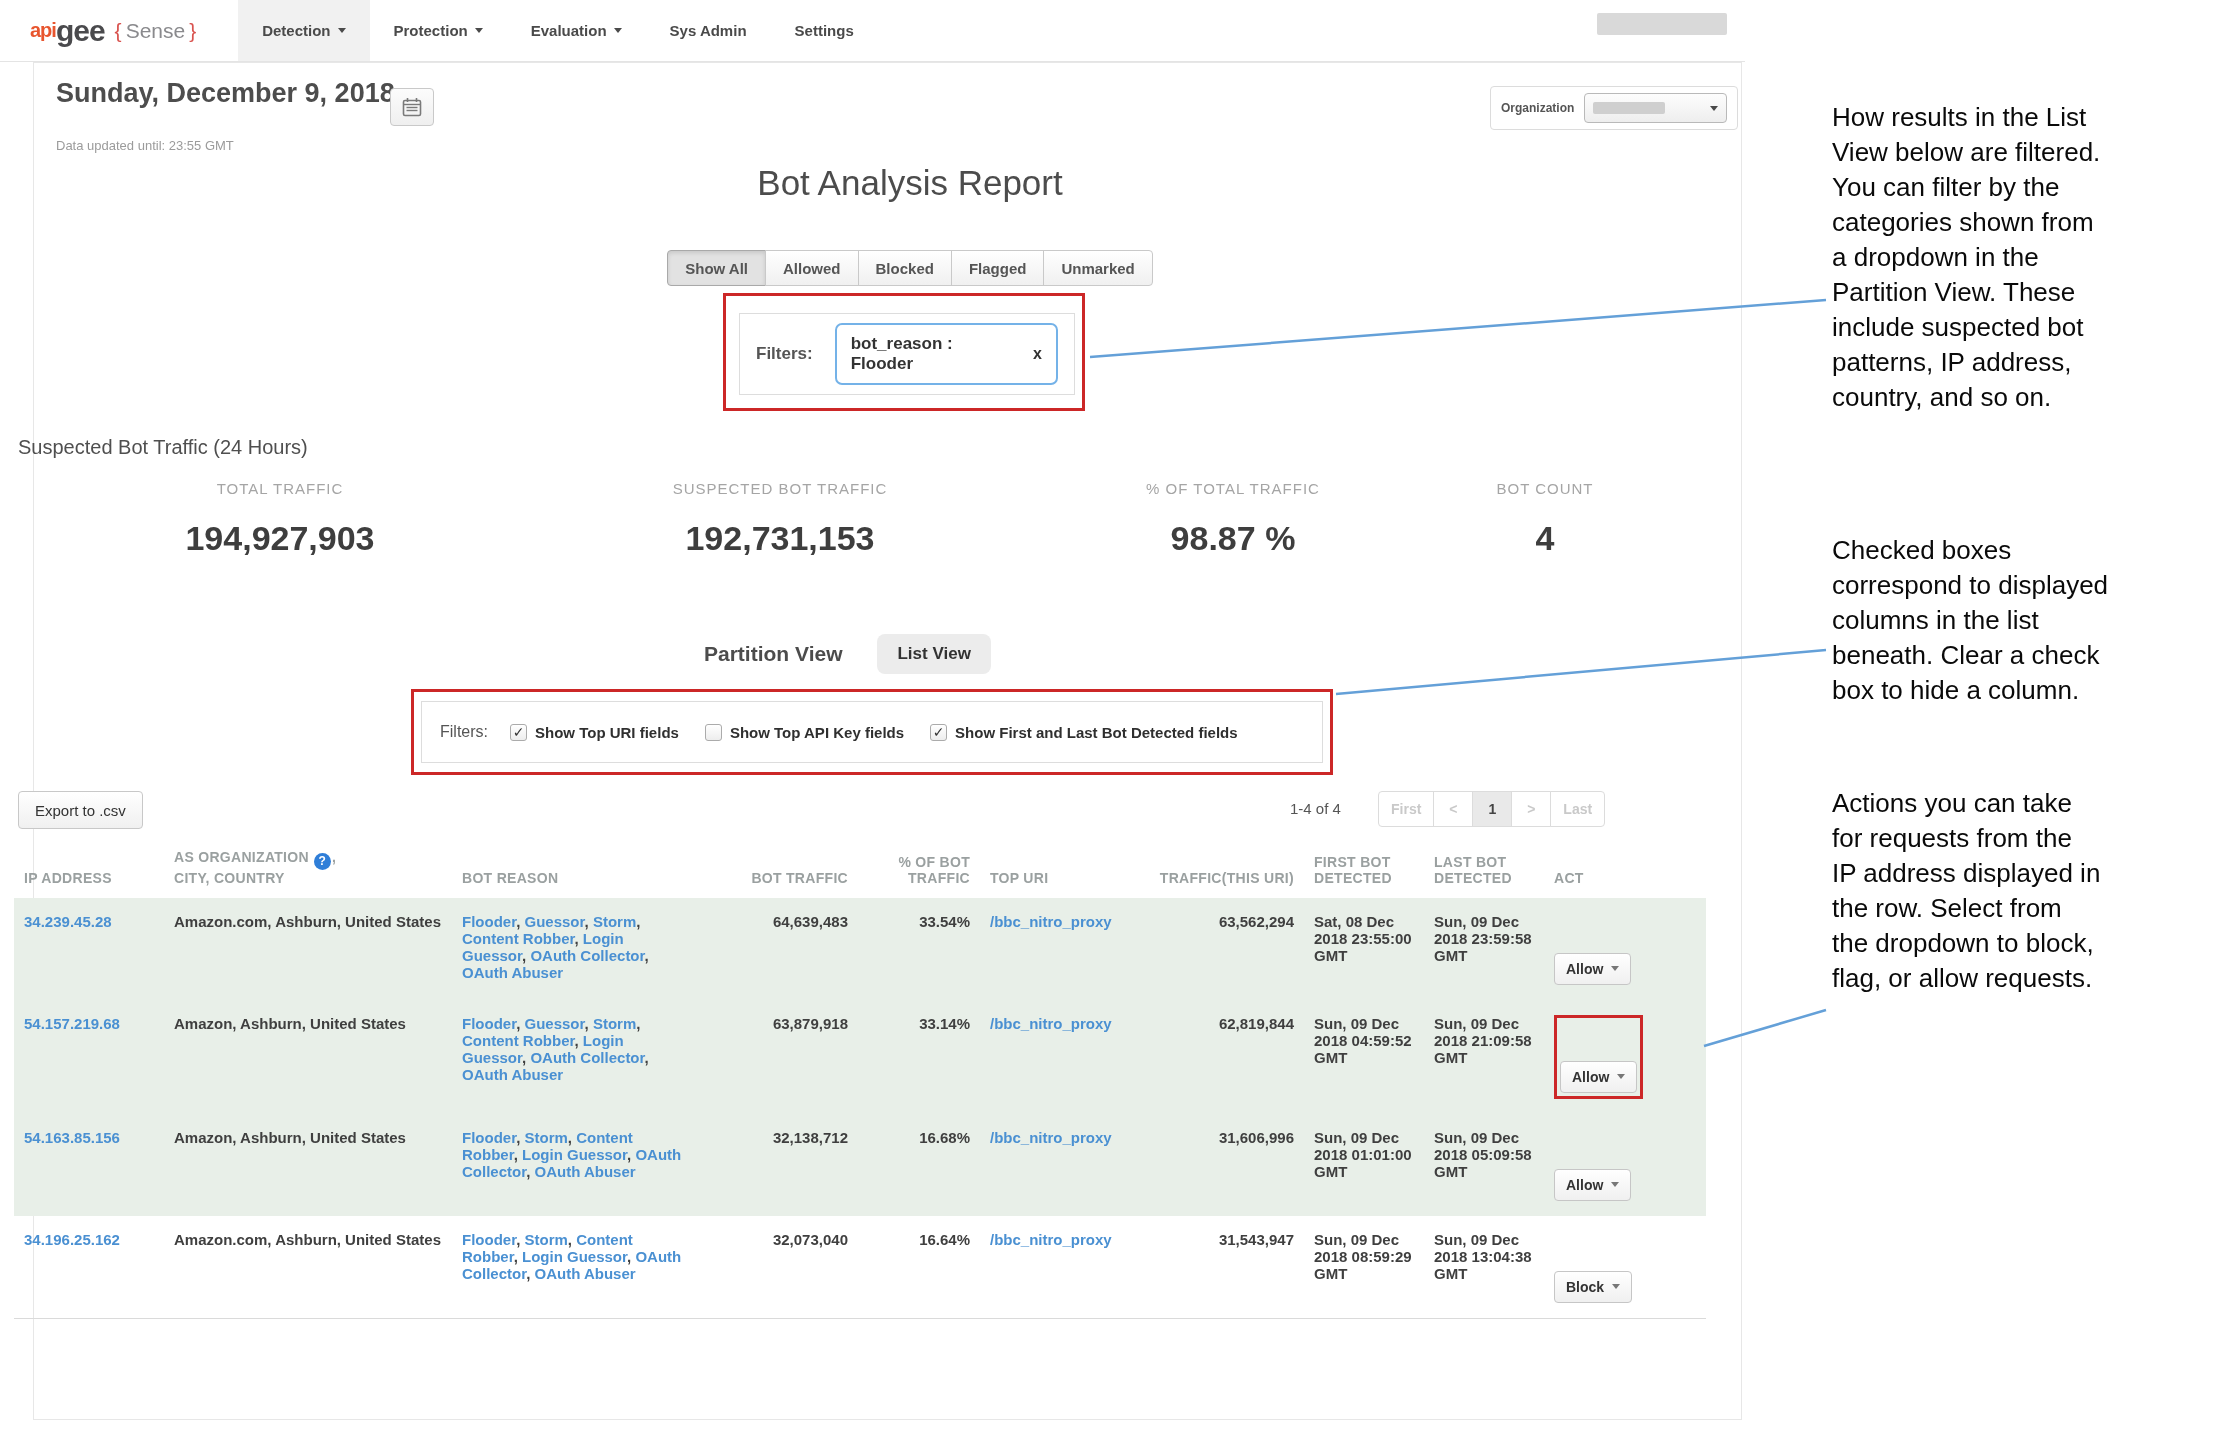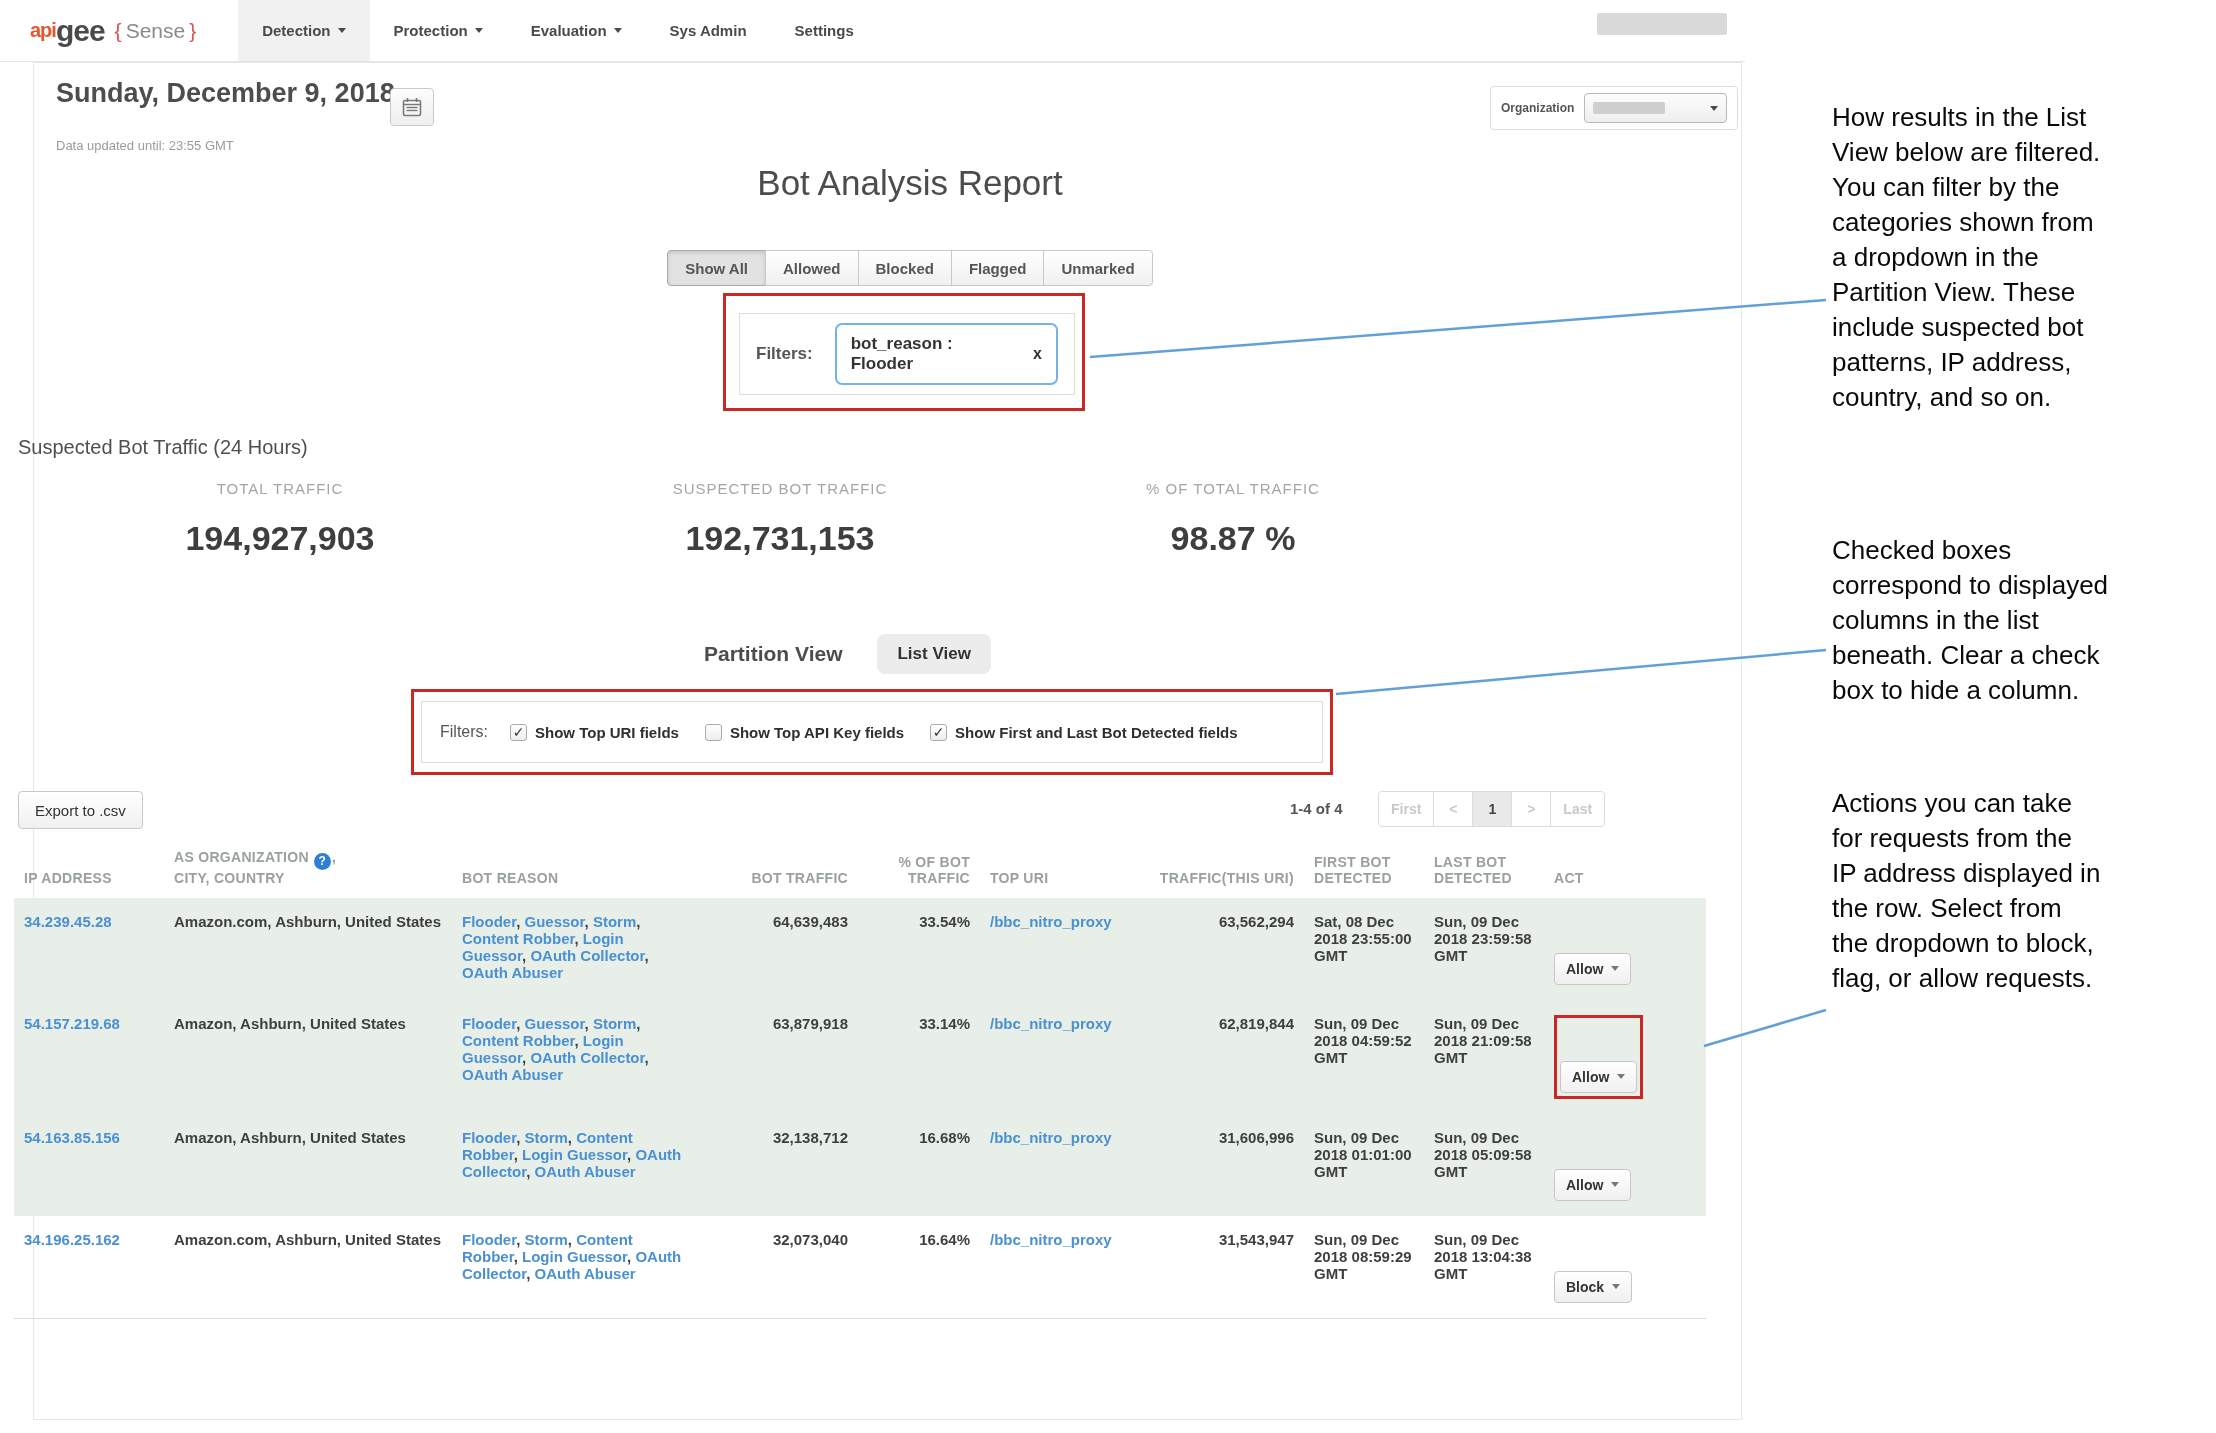--- a/index.html
+++ b/index.html
@@ -89,21 +89,21 @@
   .cf-item { display:flex; align-items:center; gap:8px; cursor:pointer; }
   .cb { width:17px; height:17px; border:1px solid #ababab; border-radius:3px;
         background:linear-gradient(#fff,#ededed); font-size:14px; line-height:15px; text-align:center;
         color:#333; }
   .cf-label { font-size:15px; font-weight:bold; color:#2f2f2f; }
 
   
   .export-btn { position:absolute; left:18px; top:791px; height:38px; padding:0 16px;
                 border:1px solid #c8c8c8; border-radius:4px; background:linear-gradient(#fff,#f0f0f0);
                 font-size:15px; color:#333; cursor:pointer; font-family:inherit; }
-  .pg-range { position:absolute; left:1290px; top:800px; font-size:15px; font-weight:bold; color:#555; }
+  .pg-range { position:absolute; left:1290px; top:800px; font-size:15px; font-weight:normal; color:#555; }
   .pg-group { position:absolute; left:1378px; top:791px; display:flex; }
   .pg-btn { height:36px; min-width:40px; padding:0 12px; background:#fff; border:1px solid #dcdcdc;
             margin-left:-1px; font-size:14px; font-weight:bold; color:#c9c9c9; cursor:default;
             font-family:inherit; }
   .pg-btn:first-child { border-radius:4px 0 0 4px; margin-left:0; }
   .pg-btn:last-child { border-radius:0 4px 4px 0; }
   .pg-btn.active { background:#e9e9e9; color:#444; cursor:pointer; }
 
   
   .bot-table { position:absolute; left:14px; top:843px; width:1692px; border-collapse:collapse;
@@ -214,20 +214,24 @@
         <div class="stat-label">TOTAL TRAFFIC</div>
         <div class="stat-value">194,927,903</div>
       </div>
       <div class="stat">
         <div class="stat-label">SUSPECTED BOT TRAFFIC</div>
         <div class="stat-value">192,731,153</div>
       </div>
       <div class="stat">
         <div class="stat-label">% OF TOTAL TRAFFIC</div>
         <div class="stat-value">98.87 %</div>
+      </div>
+      <div class="stat">
+        <div class="stat-label">BOT COUNT</div>
+        <div class="stat-value">4</div>
       </div>
     </div>
 
   <div class="views-row">
     <span class="view-partition">Partition View</span>
     <span class="view-list">List View</span>
   </div>
 
   <div class="filters2">
     <span class="filters2-label">Filters:</span>

